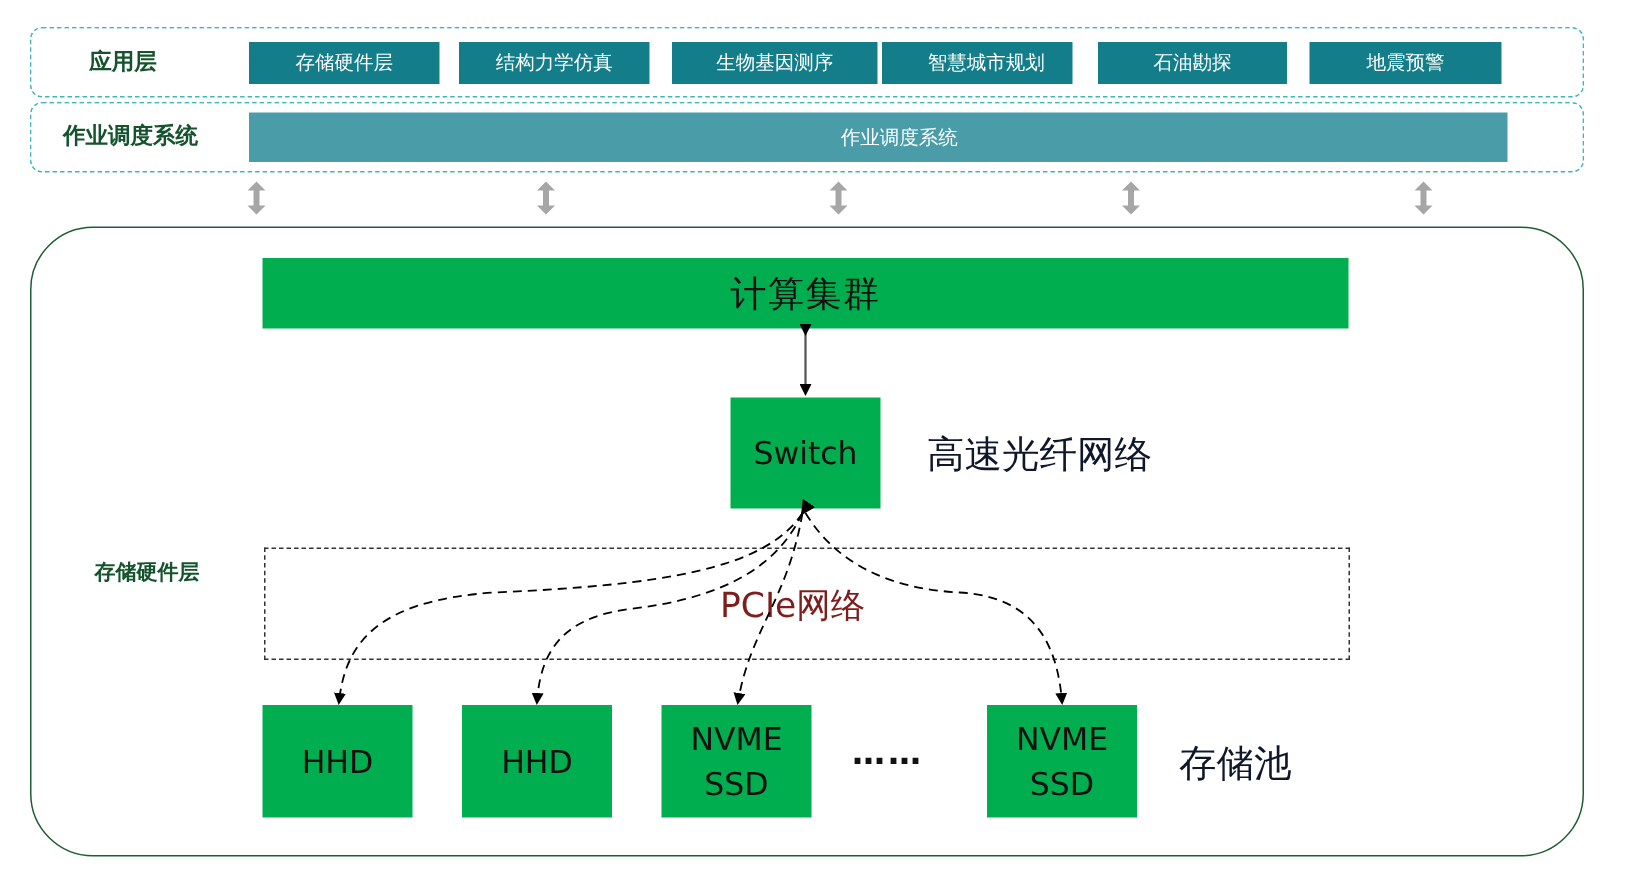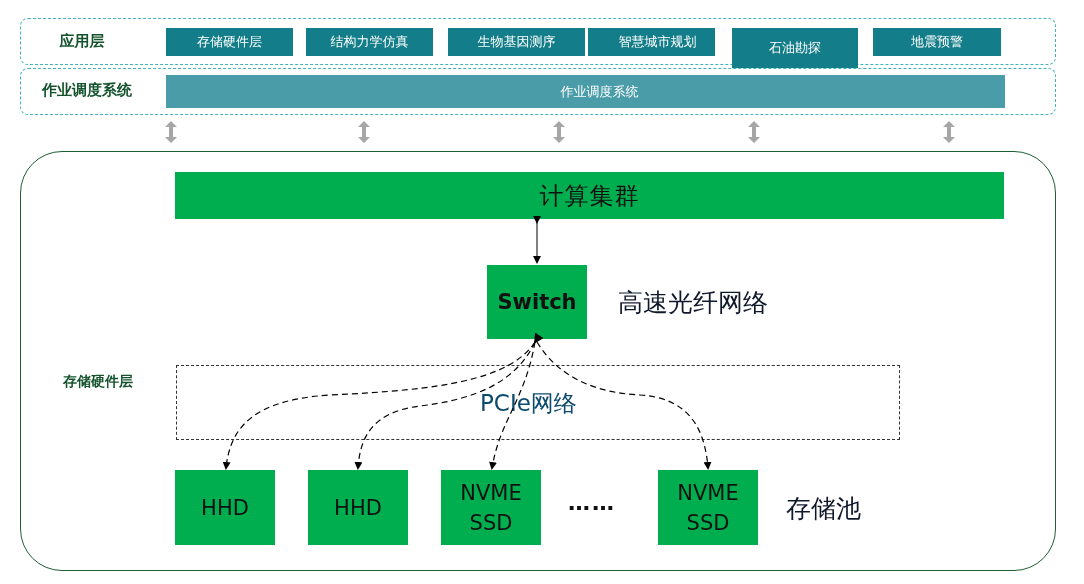--- a/index.html
+++ b/index.html
@@ -6,57 +6,57 @@
     body { width: 1084px; height: 584px; position: relative; overflow: hidden;
            font-family: "DejaVu Sans", "Liberation Sans", sans-serif; }
     .abs { position: absolute; box-sizing: border-box; }
     .layer-box { border: 1.5px dashed #3fb6bb; border-radius: 8px; }
     .layer-label { font-weight: bold; font-size: 15px; color: #14532d; display: flex; align-items: center; justify-content: center; }
     .app-item { background: #137e8a; color: #fff; font-size: 13px; display: flex; align-items: center; justify-content: center; }
     .sched-bar { background: #4a9da8; color: #fff; font-size: 13px; display: flex; align-items: center; justify-content: center; padding-left: 28px; }
     .hw-box { border: 1.5px solid #1e5e34; border-radius: 42px; }
     .green { background: #00ae4f; color: #111; display: flex; align-items: center; justify-content: center; text-align: center; }
     .cluster { font-size: 24px; letter-spacing: 1px; }
-    .switch { font-size: 21px; font-weight: bold; }
+    .switch { font-size: 21px; }
     .dev { font-size: 21px; line-height: 30px; }
     .big-label { font-size: 25px; color: #0f172a; }
-    .pcie-label { font-size: 23px; color: #0c4a6e; }
+    .pcie-label { font-size: 23px; color: #7f1d1d; }
     .dots { font-size: 22px; font-weight: bold; letter-spacing: 2px; color: #111; }
     svg.overlay { position: absolute; left: 0; top: 0; }
   </style>
 </head>
 <body>
 
 <div class="abs layer-box" style="left:20px; top:18px; width:1036px; height:47px;"></div>
 <div class="abs layer-label" style="left:28px; top:26px; width:108px; height:30px;">应用层</div>
 <div class="abs app-item" style="left:166px; top:28px; width:127px; height:28px;">存储硬件层</div>
 <div class="abs app-item" style="left:306px; top:28px; width:127px; height:28px;">结构力学仿真</div>
 <div class="abs app-item" style="left:448px; top:28px; width:137px; height:28px;">生物基因测序</div>
 <div class="abs app-item" style="left:588px; top:28px; width:127px; height:28px;padding-left:12px;">智慧城市规划</div>
-<div class="abs app-item" style="left:732px; top:28px; width:126px; height:40px;">石油勘探</div>
+<div class="abs app-item" style="left:732px; top:28px; width:126px; height:28px;">石油勘探</div>
 <div class="abs app-item" style="left:873px; top:28px; width:128px; height:28px;">地震预警</div>
 
 <div class="abs layer-box" style="left:20px; top:68px; width:1036px; height:47px;"></div>
 <div class="abs layer-label" style="left:28px; top:75px; width:118px; height:30px;">作业调度系统</div>
 <div class="abs sched-bar" style="left:166px; top:75px; width:839px; height:33px;">作业调度系统</div>
 
 <svg class="overlay" width="1084" height="584">
   <g fill="#a6a6a6">
     <path d="M171,121 l6,6 h-4 v10 h4 l-6,6 l-6,-6 h4 v-10 h-4 z"></path>
     <path d="M364,121 l6,6 h-4 v10 h4 l-6,6 l-6,-6 h4 v-10 h-4 z"></path>
     <path d="M559,121 l6,6 h-4 v10 h4 l-6,6 l-6,-6 h4 v-10 h-4 z"></path>
     <path d="M754,121 l6,6 h-4 v10 h4 l-6,6 l-6,-6 h4 v-10 h-4 z"></path>
     <path d="M949,121 l6,6 h-4 v10 h4 l-6,6 l-6,-6 h4 v-10 h-4 z"></path>
   </g>
 </svg>
 
 <div class="abs hw-box" style="left:20px; top:151px; width:1036px; height:420px;"></div>
 <div class="abs layer-label" style="left:44px; top:368px; width:108px; height:28px; font-size:14px;">存储硬件层</div>
 
-<div class="abs green cluster" style="left:175px; top:172px; width:829px; height:47px;">计算集群</div>
+<div class="abs green cluster" style="left:175px; top:172px; width:724px; height:47px;">计算集群</div>
 
 <div class="abs green switch" style="left:487px; top:265px; width:100px; height:74px;">Switch</div>
 <div class="abs big-label" style="left:618px; top:286px;">高速光纤网络</div>
 
 <div class="abs" style="left:176px; top:365px; width:724px; height:75px; border:1.3px dashed #333;"></div>
 <div class="abs pcie-label" style="left:480px; top:388px;">PCIe网络</div>
 
 <div class="abs green dev" style="left:175px; top:470px; width:100px; height:75px;">
   <div><span>HHD</span></div>
 </div>

